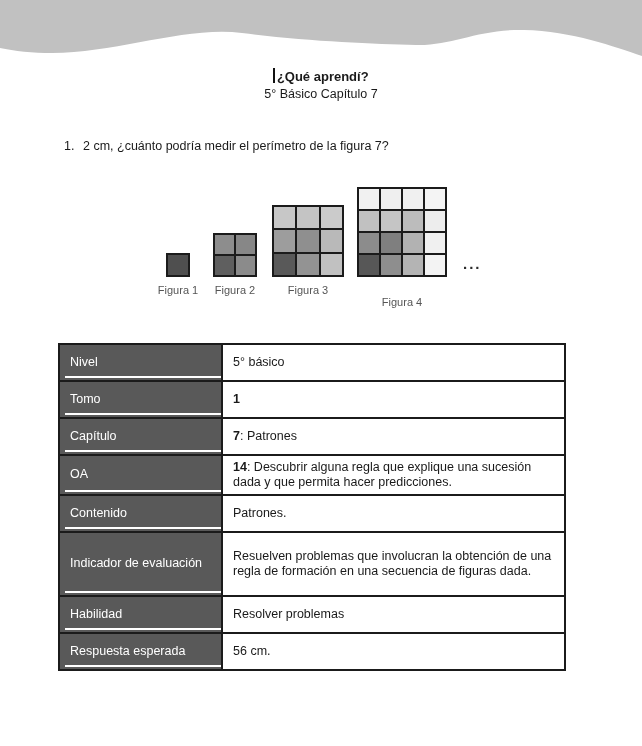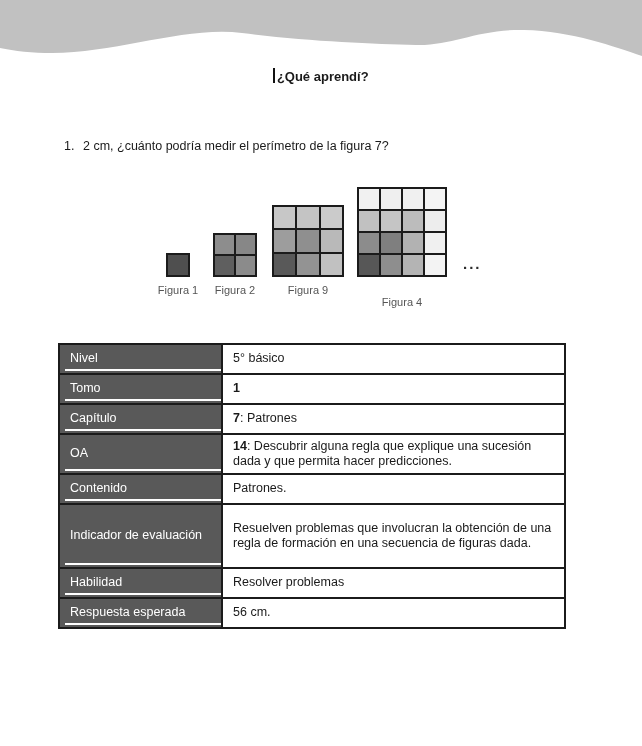--- a/index.html
+++ b/index.html
@@ -30,36 +30,37 @@
   }
   table.meta td{border:2px solid #1b1b1b;padding:2px 10px;vertical-align:middle;font-size:12.5px;line-height:15.5px;}
   td.lbl{
     width:141px;background:#595959;color:#ffffff;font-size:12px;
     position:relative;
   }
   td.lbl::after{
     content:"";position:absolute;left:5px;right:0;bottom:2px;height:2px;background:#ffffff;
   }
   td.val .b{font-weight:bold;}
-  tr.r-sm{height:30px;}
+  tr.r-sm{height:37px;}
   tr.r-oa{height:40px;border-radius:16px;}
   tr.r-ind{height:64px;margin-top:7px;}
   td.top{vertical-align:top;padding-top:5px;}
 </style>
 </head>
 <body>
 
 <div class="page">
 
   <svg class="wave" viewBox="0 0 642 60" xmlns="http://www.w3.org/2000/svg">
     <path d="M0 0 H642 V56 C615 47 572 31 524 30 C478 29 452 46 416 45 C372 44 305 41 242 33 C185 26 118 53 52 53 C33 53 14 51 0 48 Z" fill="#c1c1c1"></path>
   </svg>
 
   <div class="header">
     <div class="title"><span class="cursor"></span><span>¿Qué aprendí?</span></div>
+    <div class="subtitle">5° Básico Capítulo 7</div>
   </div>
 
   <div class="question">
     <span class="qnum">1.</span>
     <span>
       <span class="qline">2 cm, ¿cuánto podría medir el perímetro de la figura 7?</span>
     </span>
   </div>
 
   <div class="fig-grid" style="left: 166px; top: 253px; width: 24px; height: 24px; grid-template-columns: repeat(1, 1fr);">
@@ -96,21 +97,21 @@
       <div style="background: rgb(178, 178, 178);"></div>
       <div style="background: rgb(240, 240, 240);"></div>
       <div style="background: rgb(87, 87, 87);"></div>
       <div style="background: rgb(142, 142, 142);"></div>
       <div style="background: rgb(180, 180, 180);"></div>
       <div style="background: rgb(243, 243, 243);"></div>
     </div>
 
   <div class="fig-label" style="left:178px;">Figura 1</div>
   <div class="fig-label" style="left:235px;">Figura 2</div>
-  <div class="fig-label" style="left:308px;">Figura 9</div>
+  <div class="fig-label" style="left:308px;">Figura 3</div>
   <div class="fig-label" style="left:402px;margin-top:12px;">Figura 4</div>
 
   <div class="dots">...</div>
 
   <table class="meta">
     <tbody>
         <tr class="r-sm">
       <td class="lbl"><span>Nivel</span></td>
       <td class="val"><span class="b"></span><span>5° básico</span></td>
     </tr>

